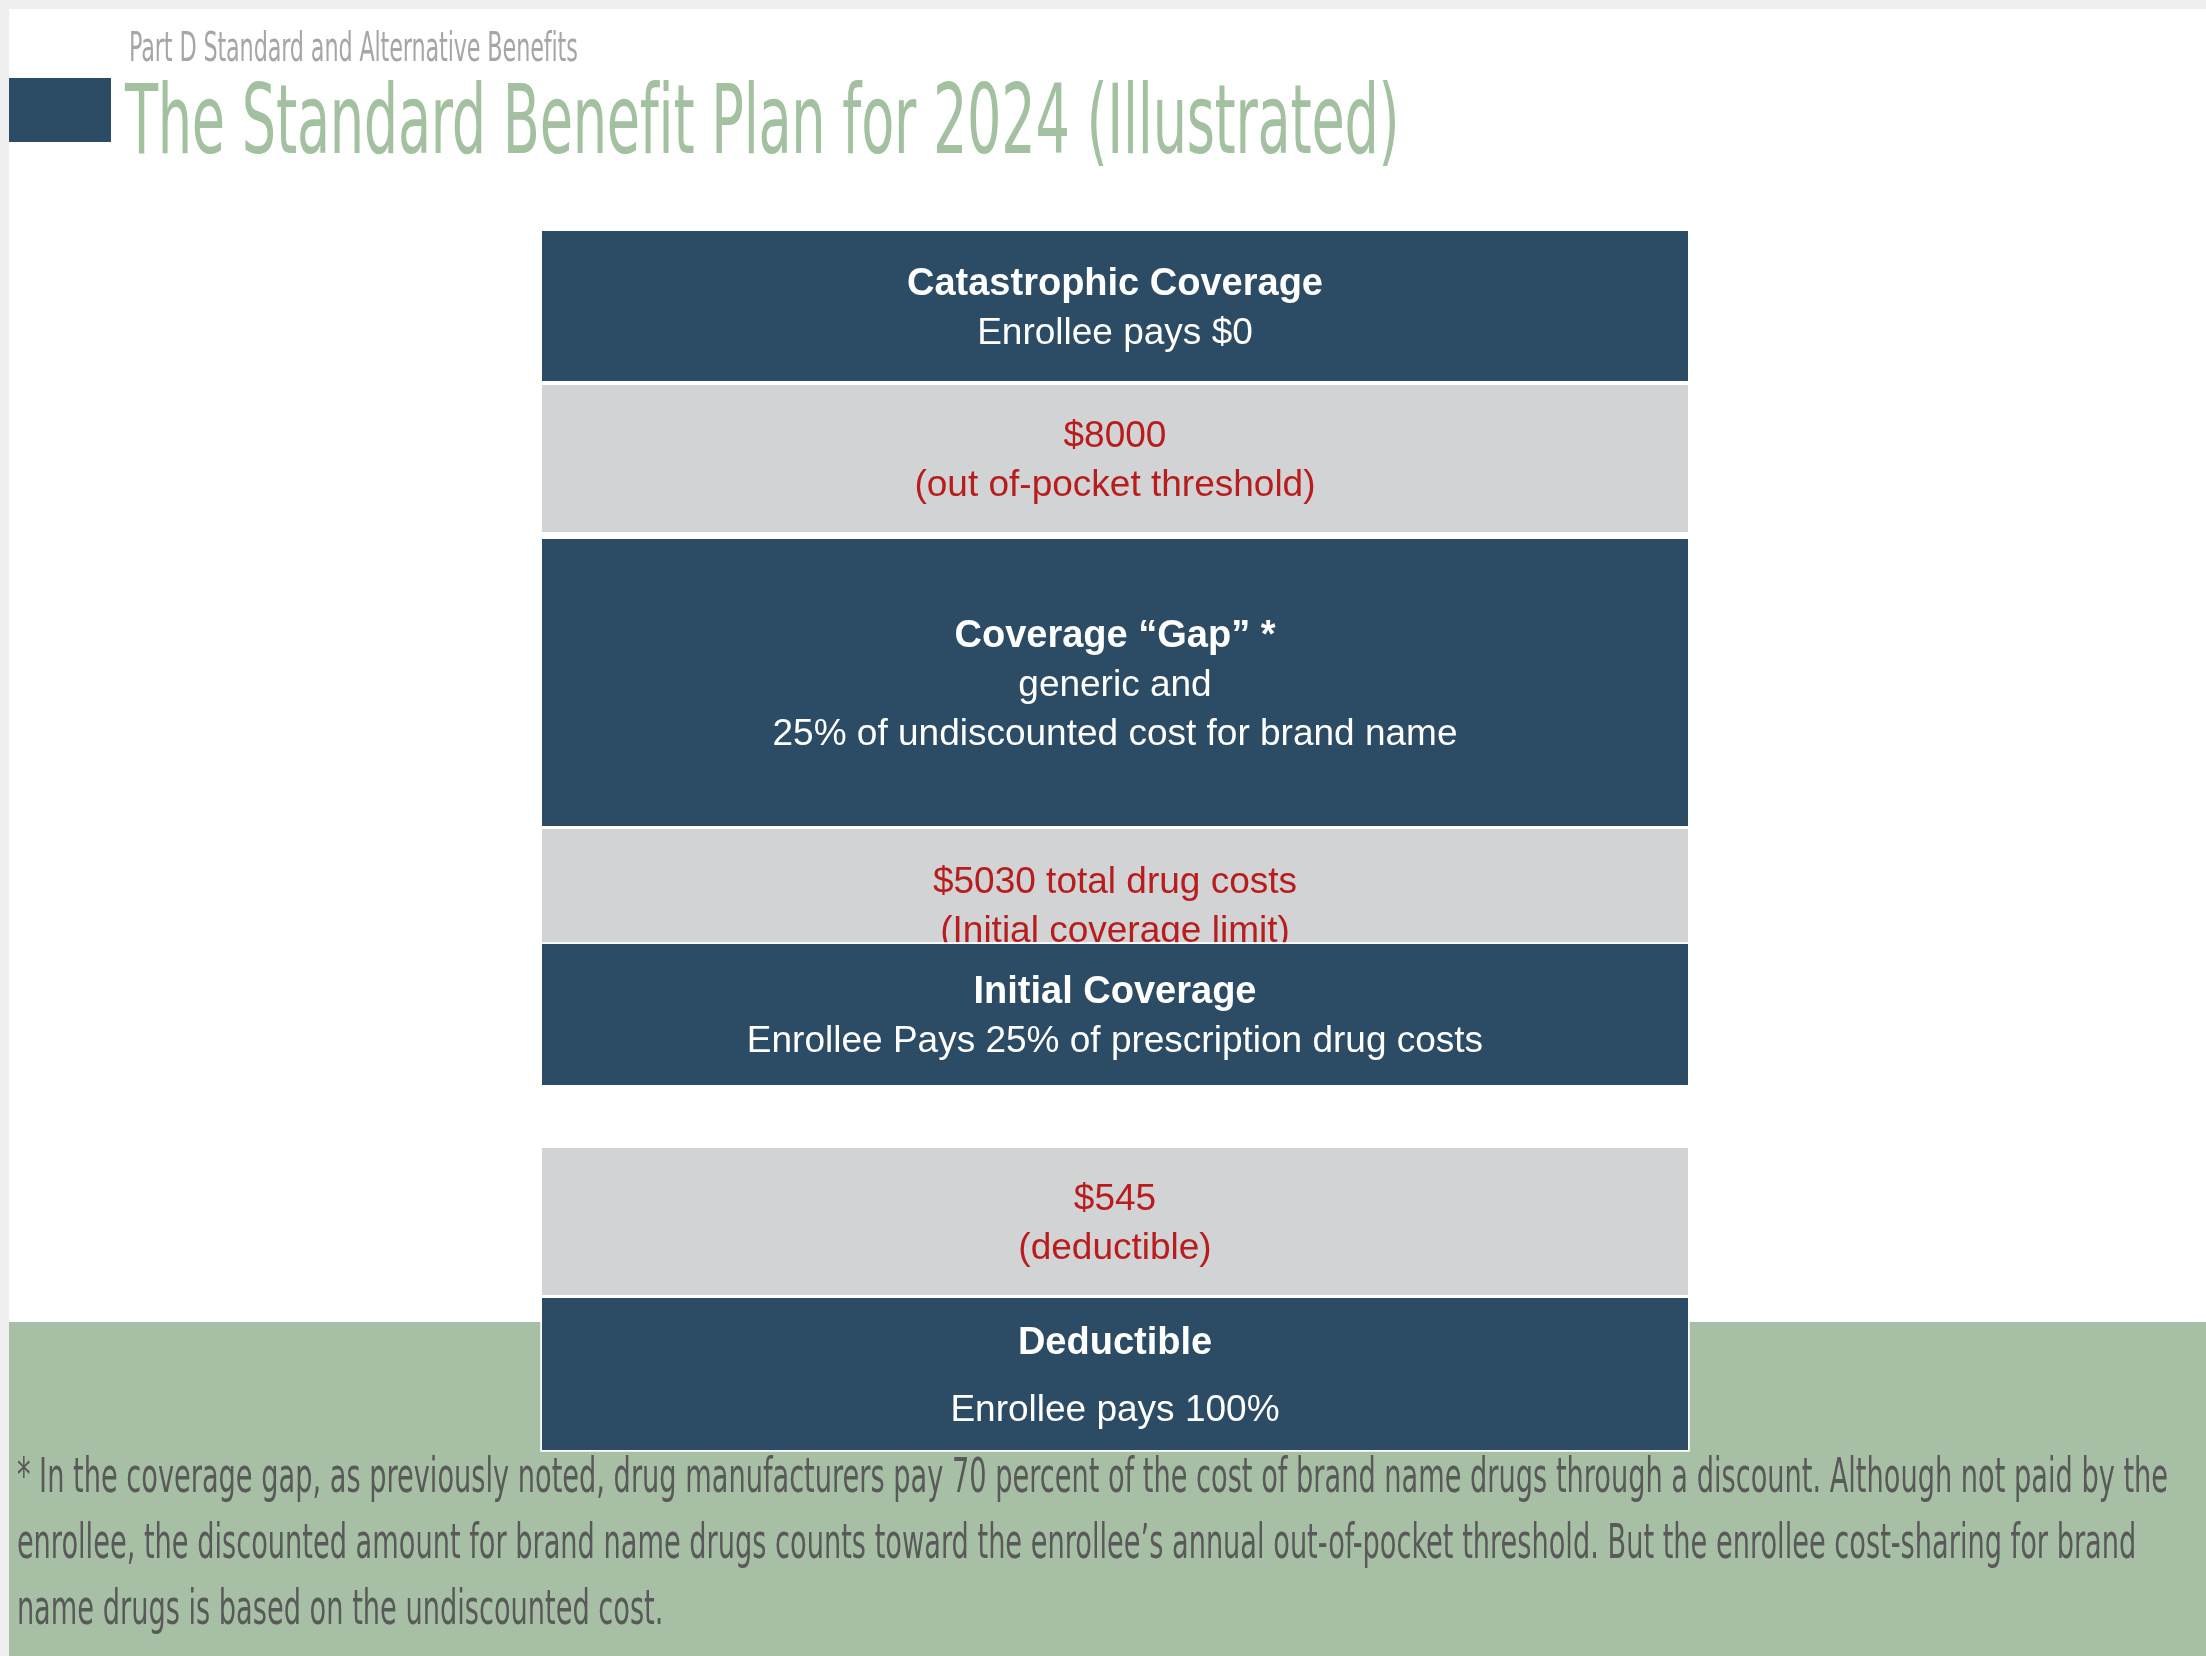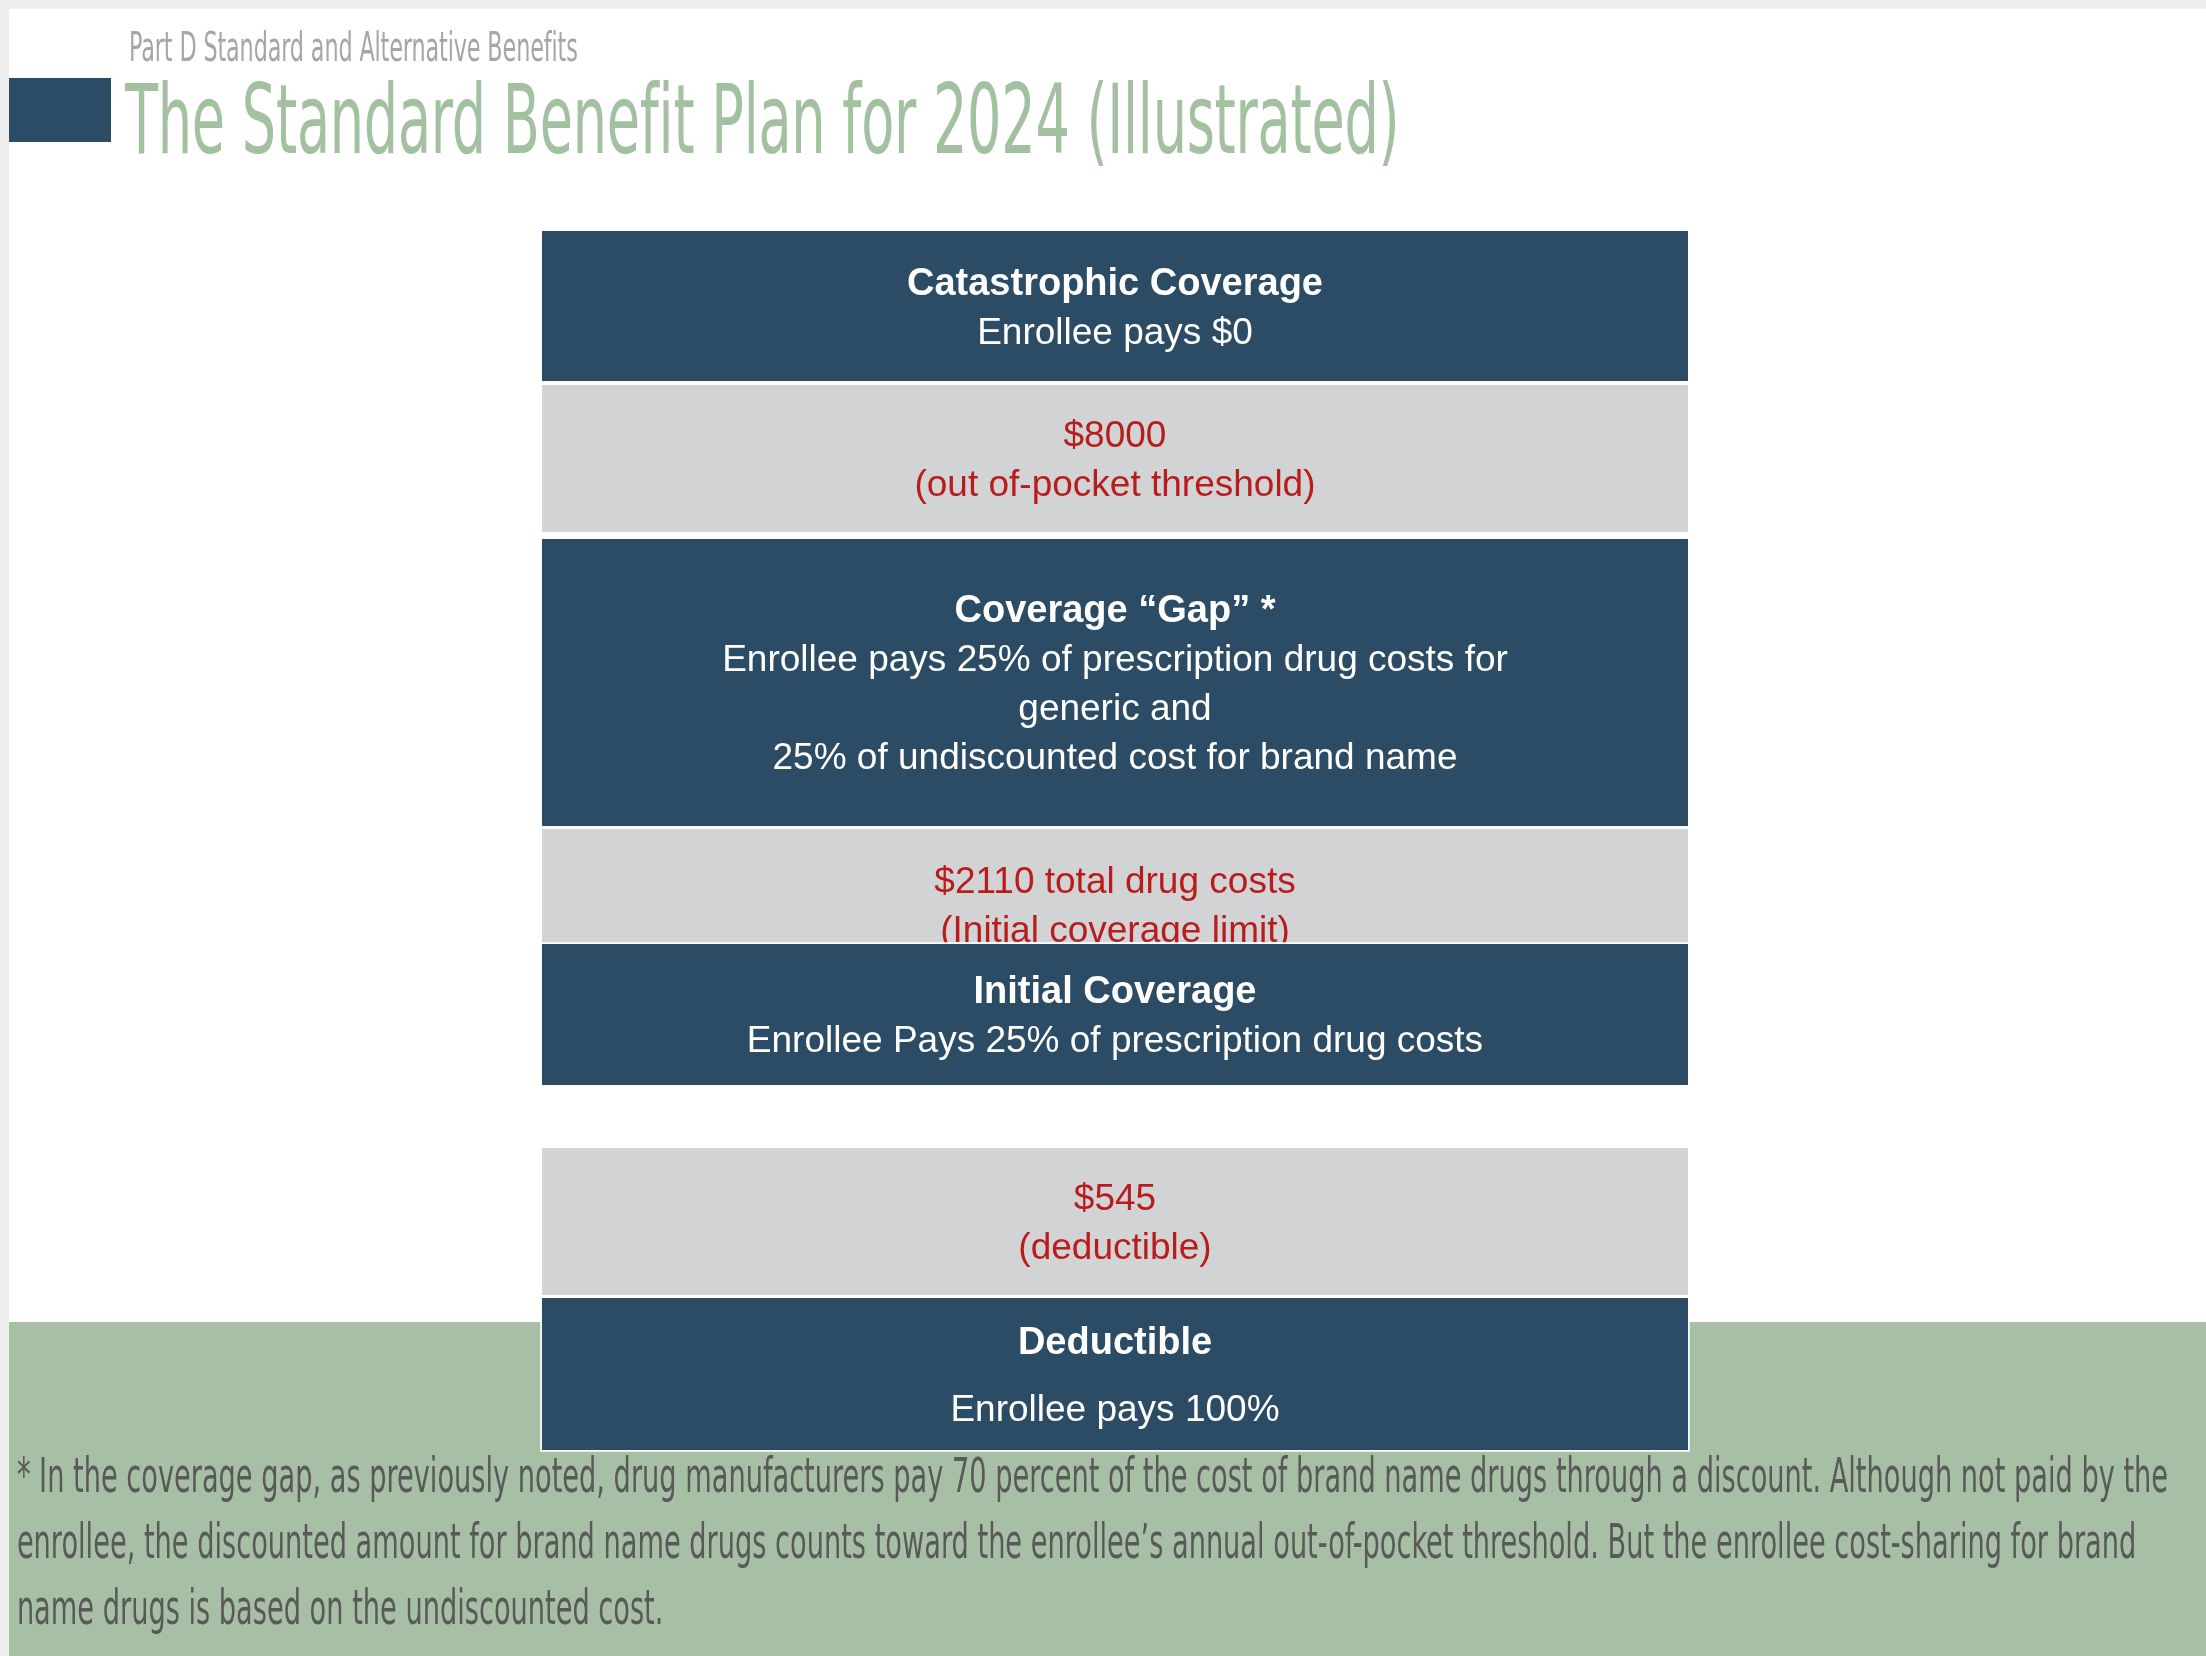--- a/index.html
+++ b/index.html
@@ -155,26 +155,25 @@
         <div class="tier blue" style="top: 9px; height: 150px;">
           <div class="tier-title">Catastrophic Coverage</div>
           <div class="tier-line">Enrollee pays $0</div>
         </div>
         <div class="tier gray" style="top: 163px; height: 147px;">
           <div class="tier-line">$8000</div>
           <div class="tier-line">(out of-pocket threshold)</div>
         </div>
         <div class="tier blue" style="top: 317px; height: 287px;">
           <div class="tier-title">Coverage “Gap” *</div>
-          <div class="tier-line">Enrollee pays 25% of prescription drug costs for</div>
           <div class="tier-line">generic and</div>
           <div class="tier-line">25% of undiscounted cost for brand name</div>
         </div>
         <div class="tier gray" style="top: 607px; height: 152px;">
-          <div class="tier-line">$2110 total drug costs</div>
+          <div class="tier-line">$5030 total drug costs</div>
           <div class="tier-line">(Initial coverage limit)</div>
         </div>
         <div class="tier blue" style="top: 722px; height: 141px;">
           <div class="tier-title">Initial Coverage</div>
           <div class="tier-line">Enrollee Pays 25% of prescription drug costs</div>
         </div>
         <div class="tier gray" style="top: 926px; height: 147px;">
           <div class="tier-line">$545</div>
           <div class="tier-line">(deductible)</div>
         </div>

